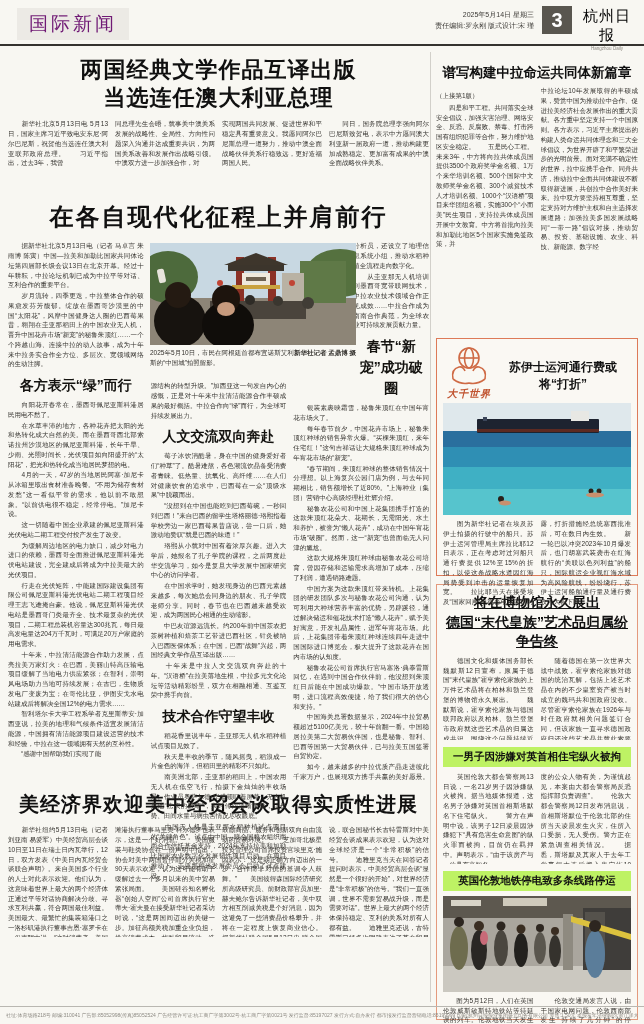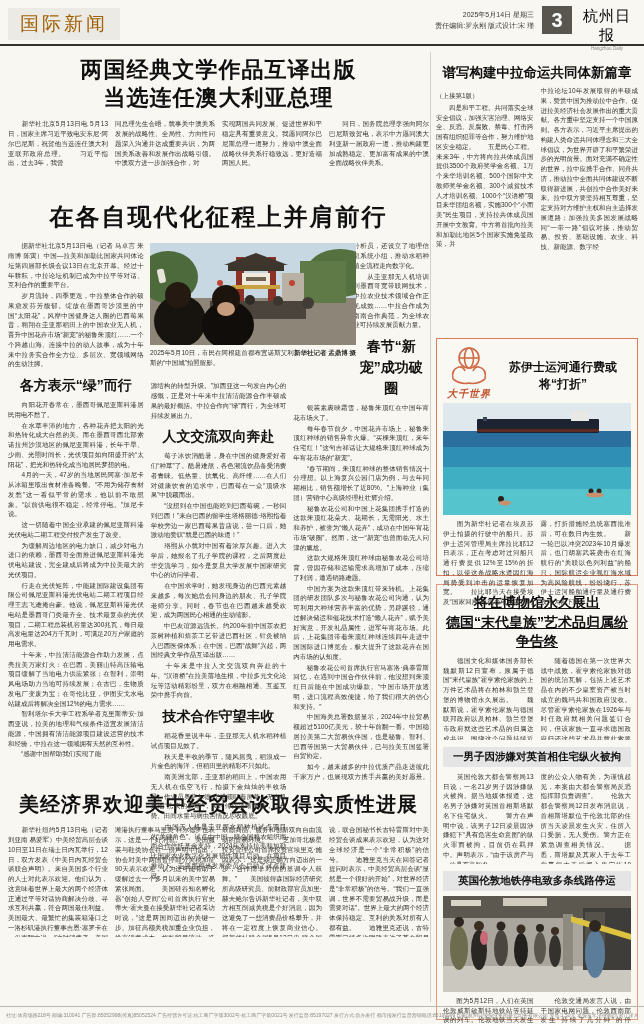--- a/index.html
+++ b/index.html
@@ -1,20 +1,20 @@
 <!DOCTYPE html>
 <html><head>
 <meta charset="utf-8">
 <style>
   html,body{margin:0;padding:0;background:#cfcec9;}
   .page{position:relative;width:644px;height:1024px;background:#f8f7f2;overflow:hidden;
         font-family:"Liberation Sans","DejaVu Sans",sans-serif;color:#2a2a2a;}
   
   .hdr{position:absolute;left:0;top:0;width:644px;height:44px;}
-  .section-label{position:absolute;left:8px;top:8px;background:#eceae5;color:#a16207;
+  .section-label{position:absolute;left:17px;top:8px;background:#eceae5;color:#701a75;
       font-size:19px;letter-spacing:3px;padding:3px 12px;font-family:"Liberation Sans",sans-serif;}
   .hdr-meta{position:absolute;right:110px;top:9px;text-align:right;font-size:7px;line-height:1.6;color:#3c3a36;}
   .pageno{position:absolute;right:72px;top:6px;width:30px;height:28px;background:#59564f;color:#fff;
       font-size:20px;font-weight:bold;text-align:center;line-height:28px;}
   .masthead{position:absolute;right:6px;top:7px;width:62px;text-align:center;}
   .masthead .cn{font-family:"DejaVu Serif","Liberation Serif",serif;font-weight:normal;font-size:15px;color:#000000;letter-spacing:1px;}
   .masthead .en{font-size:4.5px;color:#8a867e;margin-top:1px;}
   .hdr-rule{position:absolute;left:0;top:44px;width:644px;height:2px;background:#35332f;}
   
   .left-region{position:absolute;left:8px;top:52px;width:421px;}
@@ -50,21 +50,21 @@
   .suez-box{margin-top:8px;height:238px;position:relative;}
   .suez-head{display:flex;align-items:flex-start;}
   .brand{width:52px;text-align:center;flex:0 0 52px;}
   .brand-label{font-size:10px;color:#c05330;font-family:"DejaVu Serif","Liberation Serif",serif;font-style:italic;font-weight:bold;letter-spacing:1px;}
   .h-suez{flex:1;font-size:12px;font-weight:900;text-align:center;color:#101010;margin-top:14px;}
   .suez-photo{margin-top:2px;}
   .suez-cols{margin-top:4px;height:86px;}
   .lower-box{margin-top:8px;border:1px solid #e49a7d;background:#faf8f3;padding:6px;box-sizing:border-box;height:436px;}
   .h-ger{font-size:14px;font-weight:900;text-align:center;line-height:1.4;color:#101010;margin:2px 0 4px;text-decoration:underline;}
   .ger-cols{height:84px;}
-  .bar-head{font-size:10.5px;font-weight:900;text-align:center;color:#101010;background:#e5e5e5;
+  .bar-head{font-size:10.5px;font-weight:900;text-align:center;color:#101010;background:#bef264;
       padding:3px 0;margin:7px 0 5px;}
   .arson-cols{height:92px;}
   .tube-cols{margin-top:4px;height:70px;}
   
   .ft-rule{position:absolute;left:0;top:1006px;width:644px;height:1px;background:#b9b7b1;}
   .footer-line{position:absolute;left:6px;top:1012px;width:632px;font-size:5px;color:#8d8a83;
       white-space:nowrap;overflow:hidden;}
   svg{display:block;}
 </style>
 </head>

